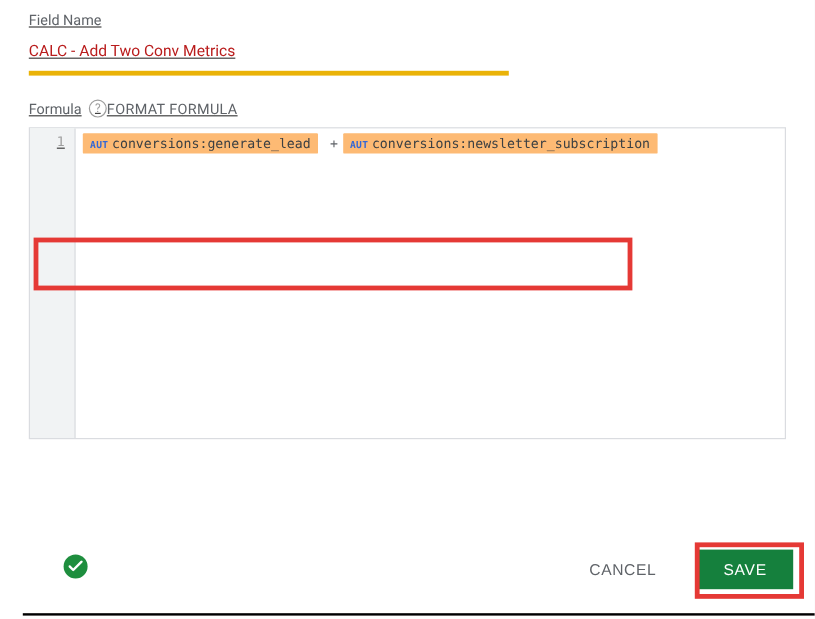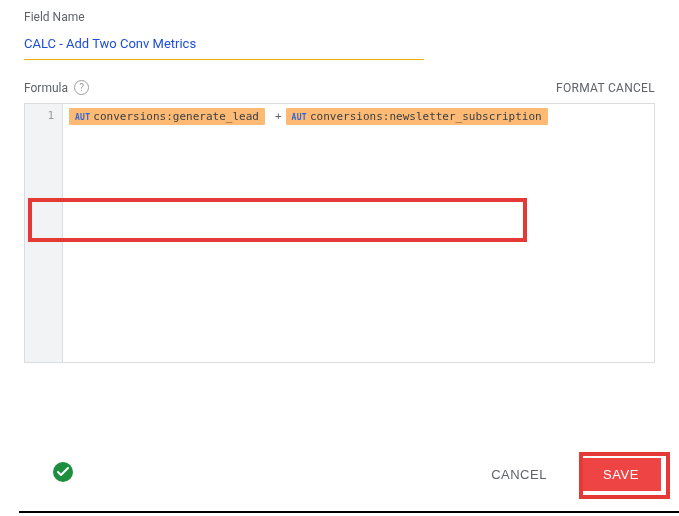--- a/index.html
+++ b/index.html
@@ -6,31 +6,31 @@
     body {
       font-family: Roboto, 'Helvetica Neue', Arial, sans-serif;
       font-size: 13px;
       color: #424242;
       background: #f5f5f5;
       width: 679px;
       height: 516px;
       position: relative;
       overflow: hidden;
     }
-    .panel { background: #fff; width: 100%; height: 100%; padding: 10px 24px 0 24px; }
+    .panel { background: #fff; width: 100%; height: 100%; padding: 10px 24px 0 24px; text-decoration: underline; }
     .field-group { margin-bottom: 20px; }
     .field-label { font-size: 12px; color: #5f6368; margin-bottom: 8px; }
     .field-value {
-      font-size: 13px; color: #1d4ed8;
-      border-bottom: 1px solid #eab308; padding: 4px 0 8px 0;
+      font-size: 13px; color: #b91c1c;
+      border-bottom: 4px solid #eab308; padding: 4px 0 8px 0;
       width: 400px;
     }
 
     .formula-header {
-      display: flex; align-items: center; justify-content: space-between;
+      display: flex; align-items: center; justify-content: flex-start;
       margin-top: 6px; margin-bottom: 8px;
     }
     .formula-title { display: flex; align-items: center; gap: 6px; color: #5f6368; font-size: 12px; }
     .help-circle {
       width: 15px; height: 15px; border: 1.4px solid #9e9e9e; border-radius: 50%;
       display: inline-flex; align-items: center; justify-content: center;
       font-size: 10px; color: #9e9e9e;
     }
     .format-link { font-size: 12px; color: #5f6368; letter-spacing: .3px; cursor: pointer; }
     .editor-area {
@@ -69,21 +69,21 @@
     .check-wrap { position: absolute; left: 34px; bottom: 29px; }
     .check {
       width: 20px; height: 20px; background: #1e8e3e; border-radius: 50%;
       display: inline-flex; align-items: center; justify-content: center;
     }
     .cancel-btn {
       background: none; border: none; font-size: 13px; color: #5f6368;
       letter-spacing: .5px; padding: 9px 16px; cursor: pointer;
     }
     .save-btn {
-      background: #ef4444; border: none; color: #fff; font-size: 13px;
+      background: #15803d; border: none; color: #fff; font-size: 13px;
       letter-spacing: .6px; font-weight: 500; padding: 9px 22px;
       margin-left: 18px; cursor: pointer;
     }
   </style>
 </head>
 <body>
 
 <div class="panel">
 
   <div class="field-group">
@@ -92,21 +92,21 @@
   </div>
 
   <div class="field-group">
   </div>
 
   <div class="formula-header">
     <div class="formula-title">
       <span>Formula</span>
       <span class="help-circle">?</span>
     </div>
-    <div class="format-link">FORMAT CANCEL</div>
+    <div class="format-link">FORMAT FORMULA</div>
   </div>
 
   <div class="editor-area">
     <div class="gutter">
       <div>1</div>
     </div>
     <div class="editor-content">
       <span class="token"><span class="tag">AUT</span><span>conversions:generate_lead</span></span><span class="op">+</span><span class="token"><span class="tag">AUT</span><span>conversions:newsletter_subscription</span></span>
     </div>
   </div>

